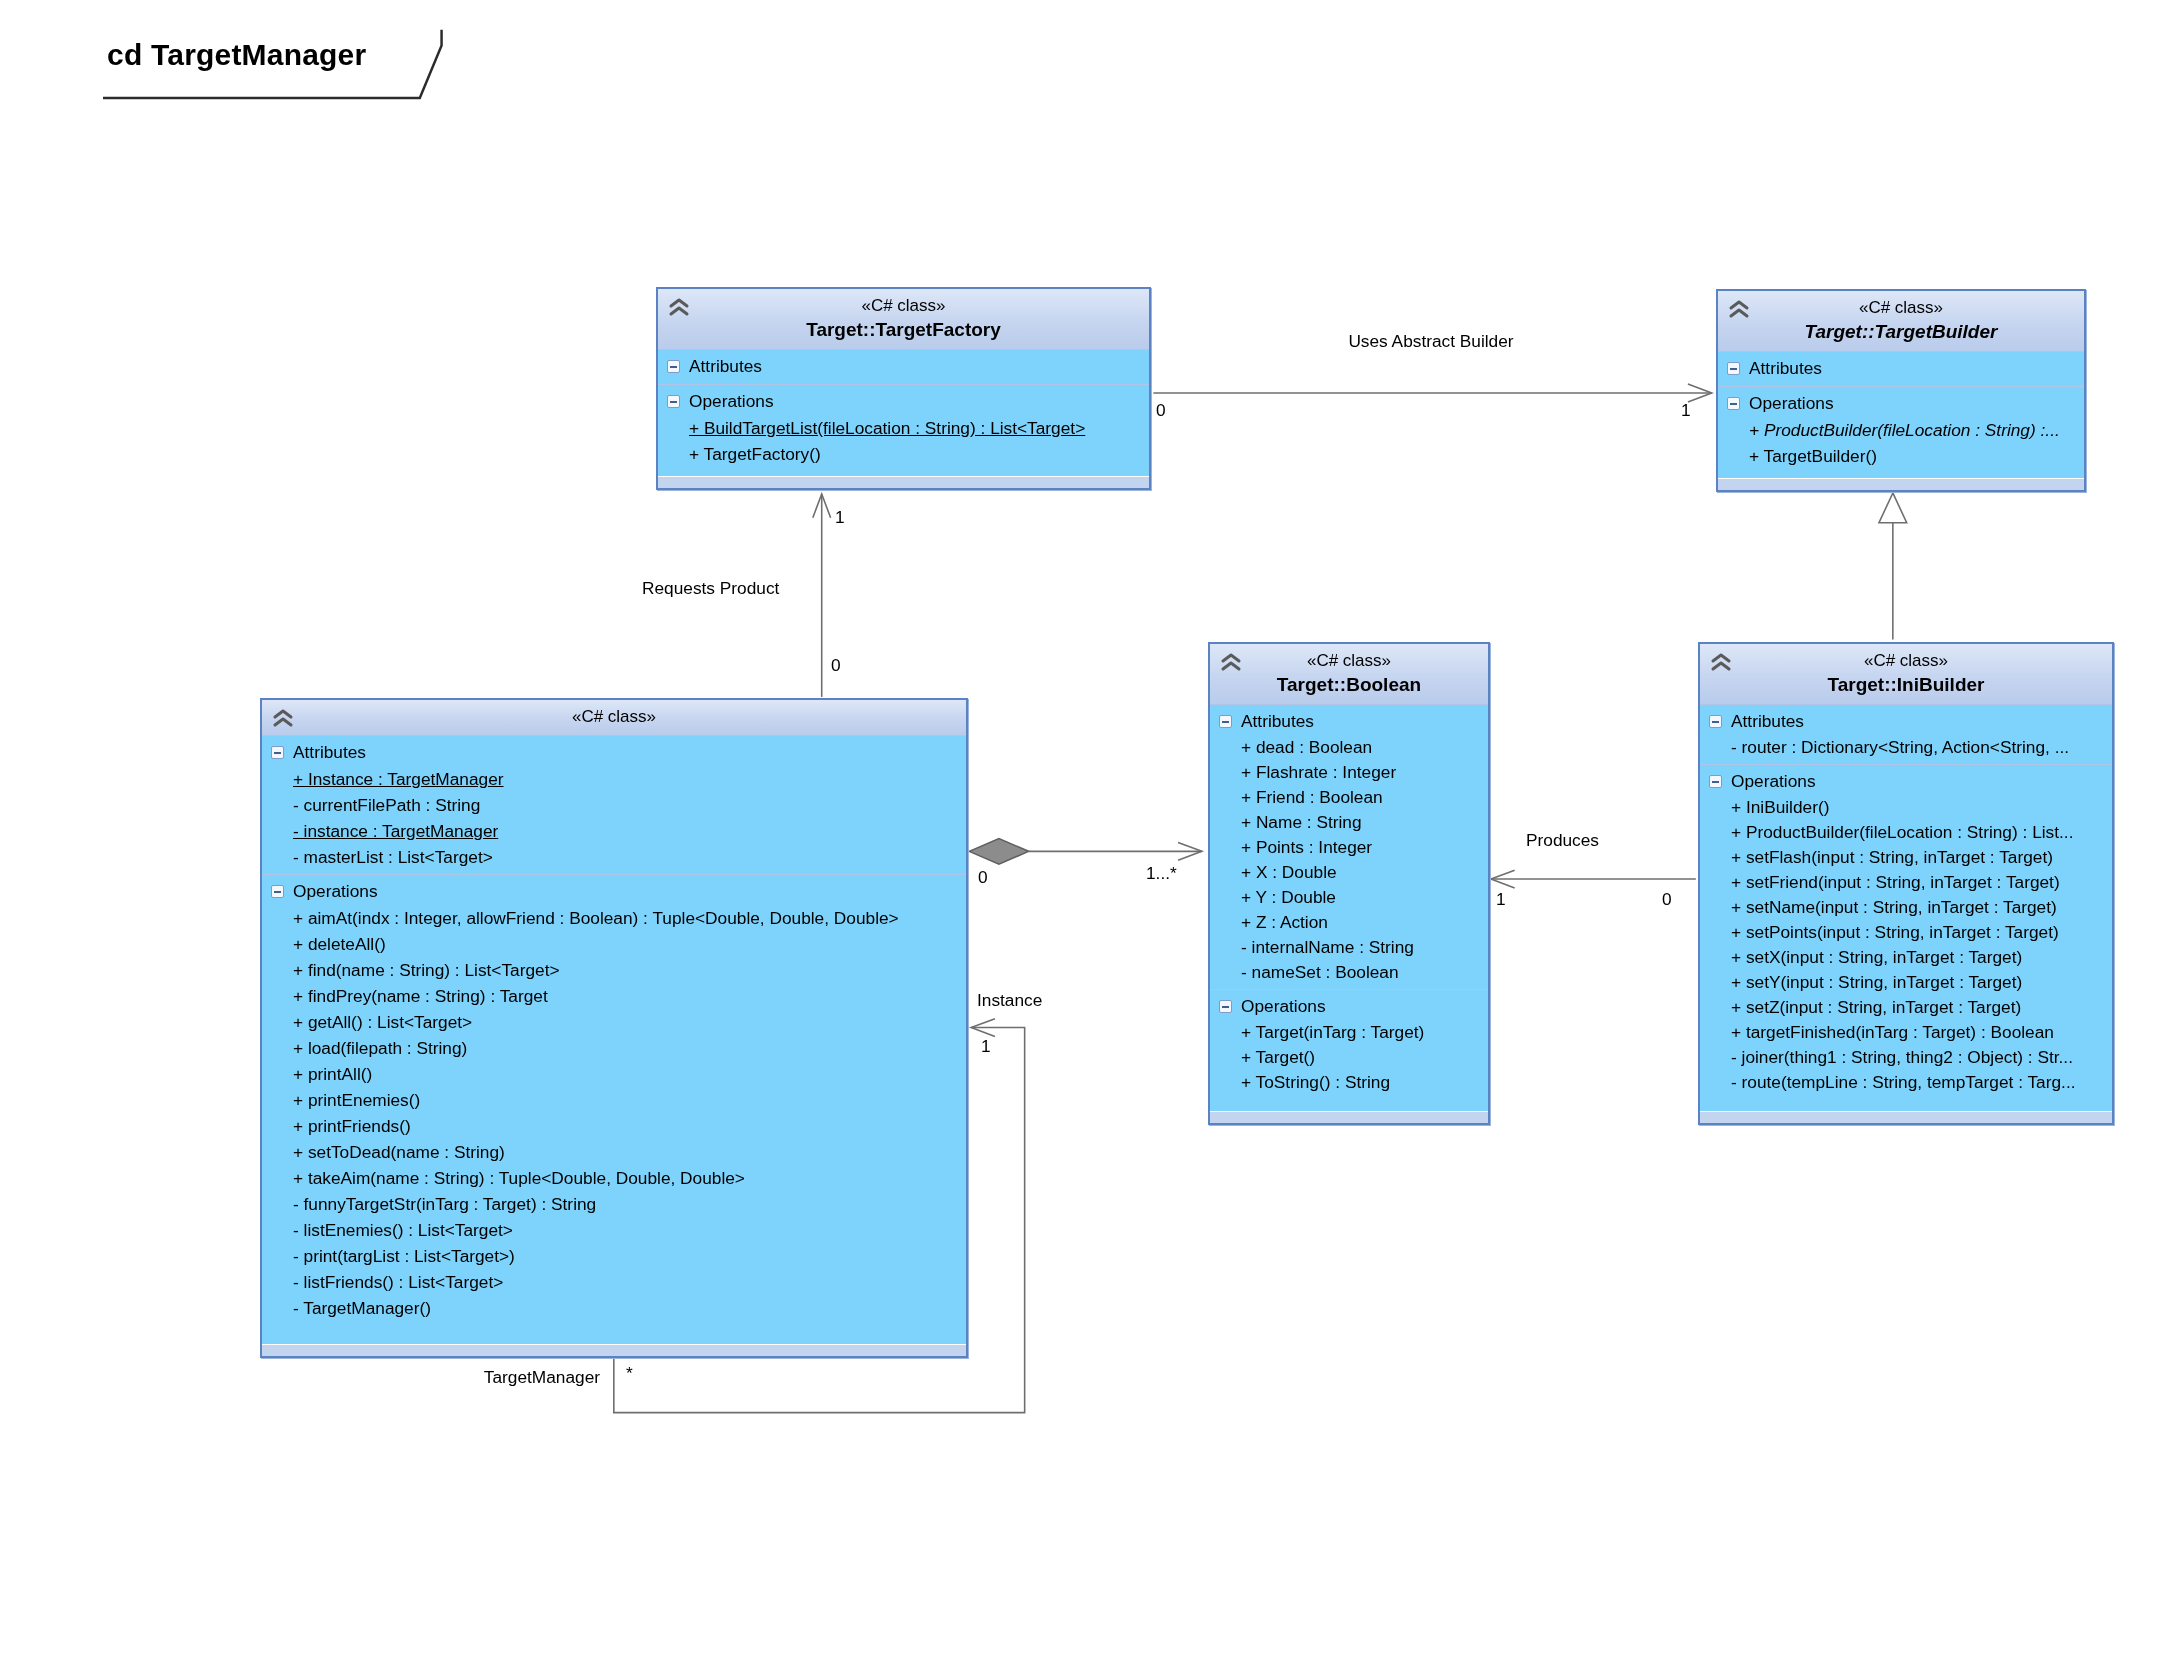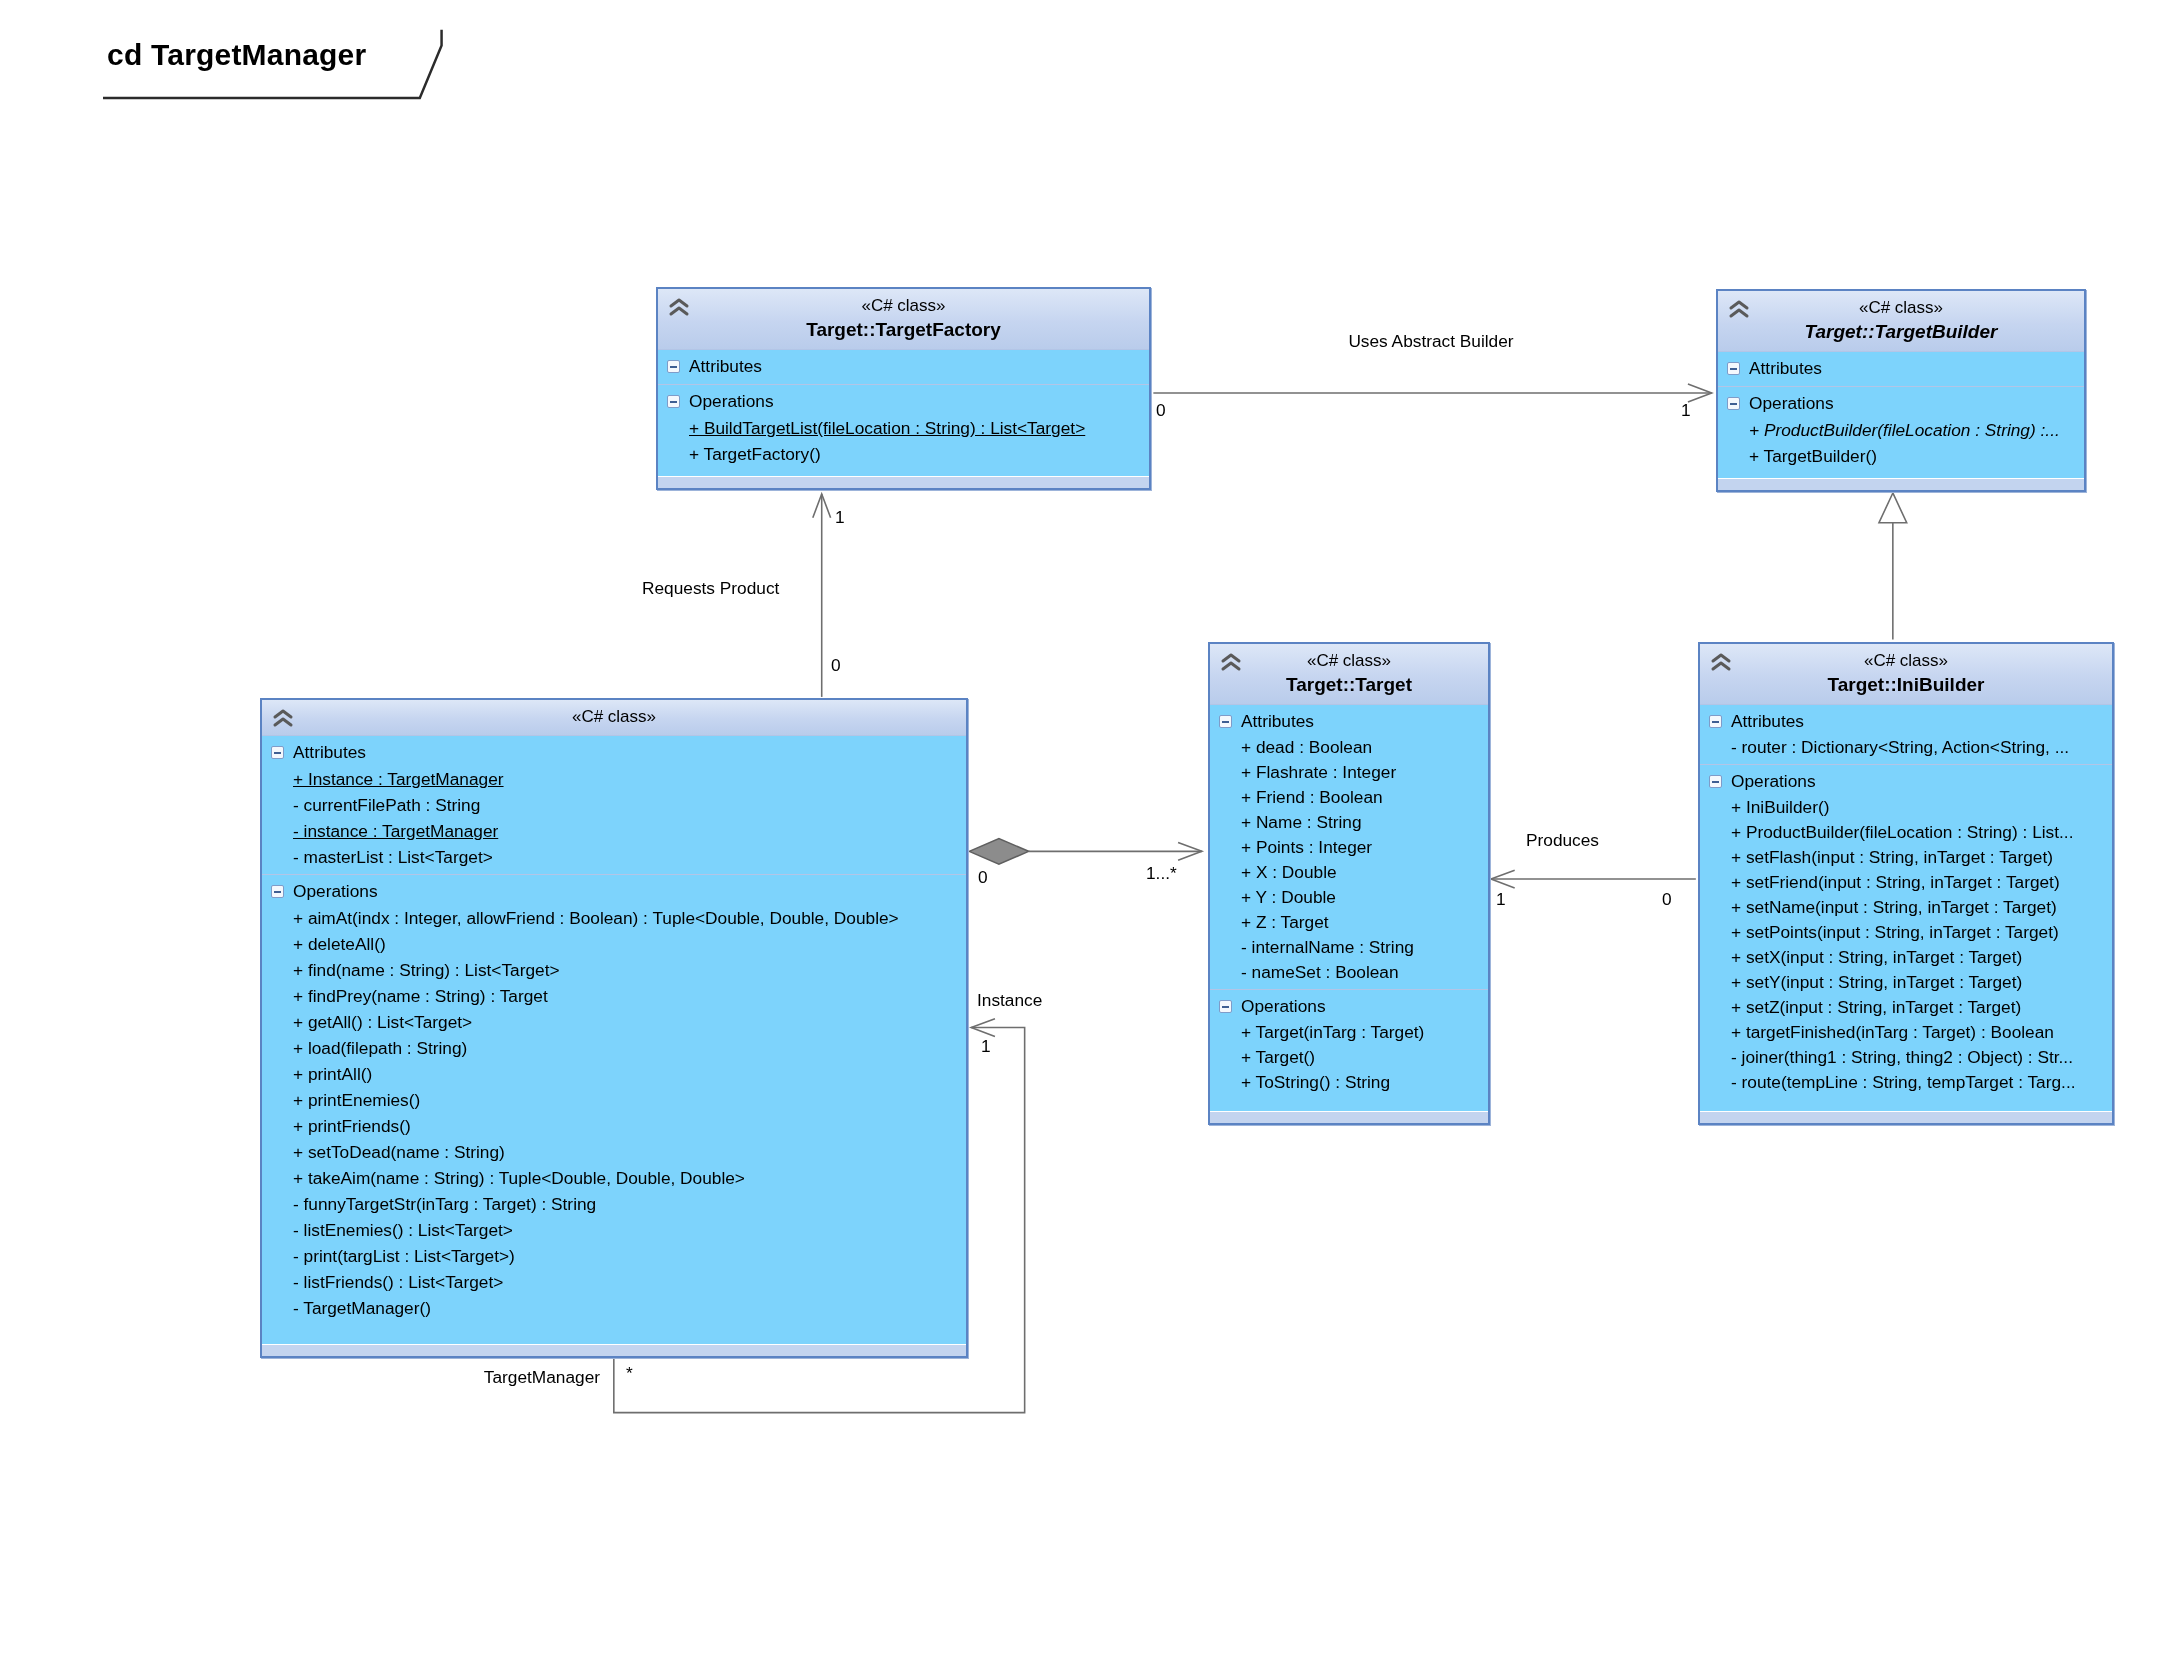--- a/index.html
+++ b/index.html
@@ -203,38 +203,38 @@
     </div>
     <div class="uml-footer"></div>
   </div>
 
   <div class="uml-class compact" style="left:1208px;top:642px;width:282px;height:483px">
     <div class="uml-header">
       <svg class="chevron" width="26" height="22" viewBox="0 0 26 22">
         <path d="M5 10 L13 4 L21 10 M5 18 L13 12 L21 18" stroke="#5a5a5a" stroke-width="3" fill="none" stroke-linejoin="round" stroke-linecap="round"></path>
       </svg>
       <div class="stereotype">«C# class»</div>
-      <div class="class-name">Target::Target</div>
+      <div class="class-name">Target::Boolean</div>
     </div>
     <div class="uml-section">
       <div class="section-label">
         <span class="minus-box">
             <span class="minus-line"></span>
           </span>
         <span>Attributes</span>
       </div>
       <div class="members">
           <div class="member">+ dead : Boolean</div>
           <div class="member">+ Flashrate : Integer</div>
           <div class="member">+ Friend : Boolean</div>
           <div class="member">+ Name : String</div>
           <div class="member">+ Points : Integer</div>
           <div class="member">+ X : Double</div>
           <div class="member">+ Y : Double</div>
-          <div class="member">+ Z : Target</div>
+          <div class="member">+ Z : Action</div>
           <div class="member">- internalName : String</div>
           <div class="member">- nameSet : Boolean</div>
         </div>
     </div>
     <div class="uml-section">
       <div class="section-label">
         <span class="minus-box">
             <span class="minus-line"></span>
           </span>
         <span>Operations</span>

